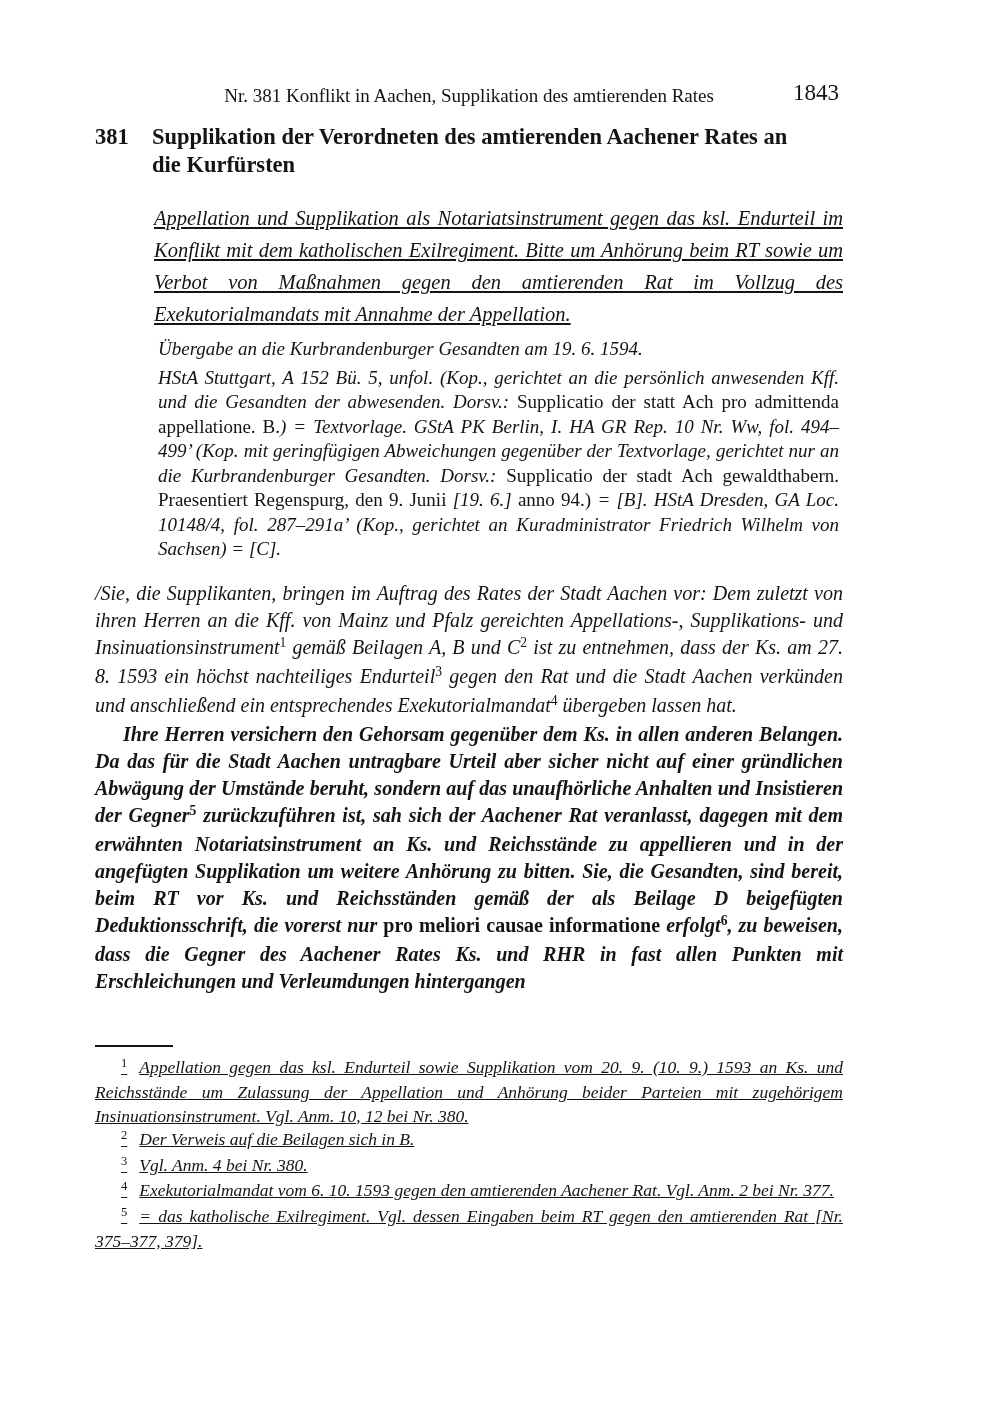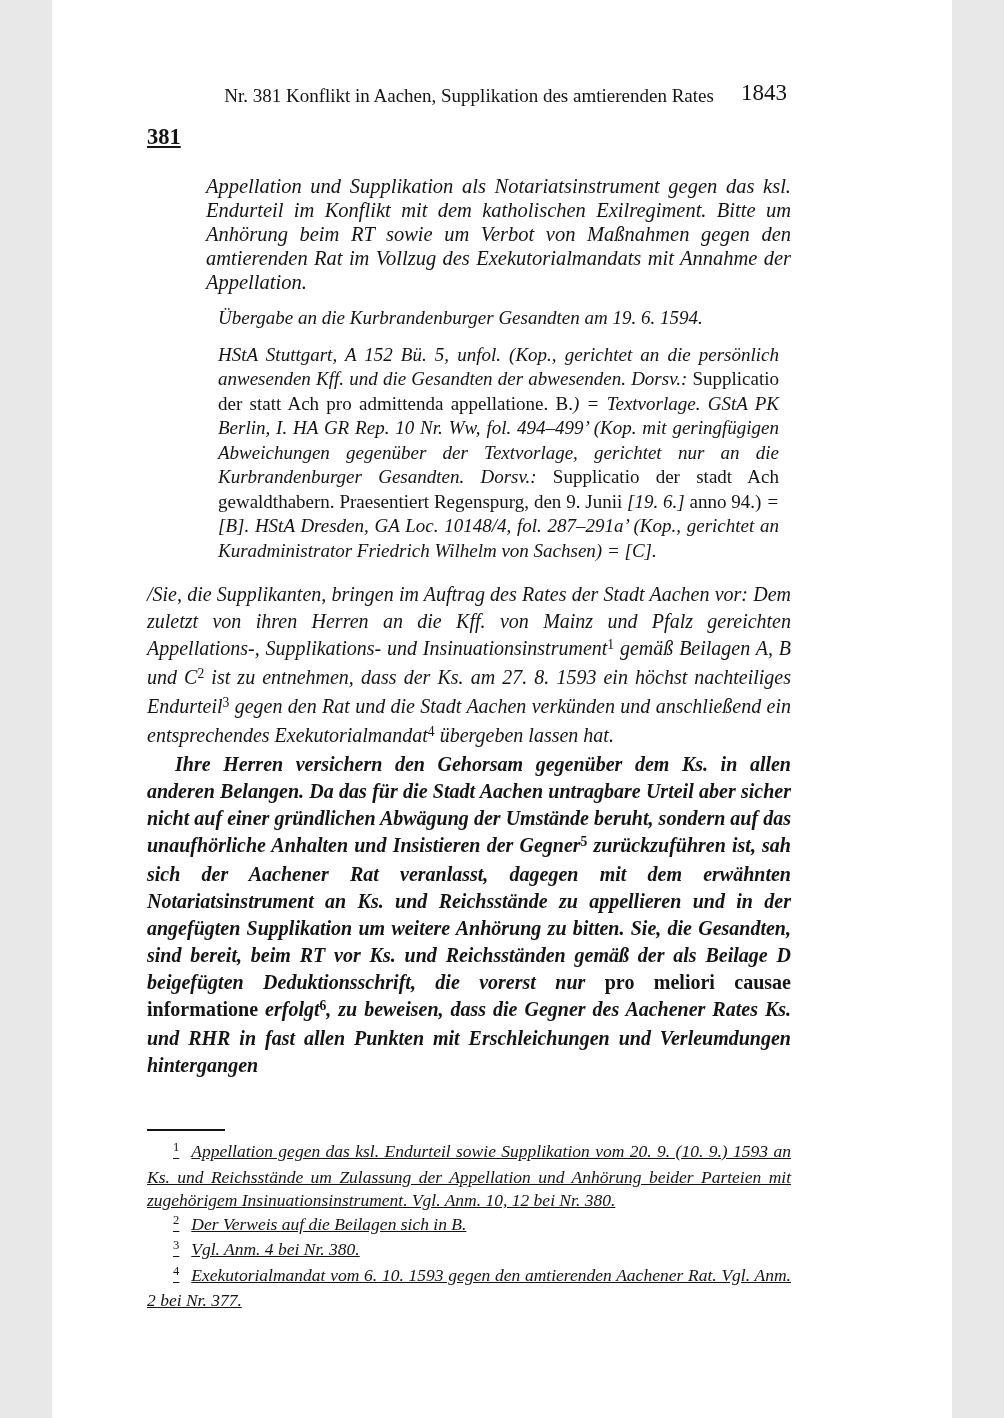--- a/index.html
+++ b/index.html
@@ -2,21 +2,21 @@
 <html lang="de"><head>
 <meta charset="utf-8">
 <style>
   html, body {
     margin: 0;
     padding: 0;
     background: #e8e8e8;
   }
   .page {
     position: relative;
-    width: 900px;
+    width: 1004px;
     height: 1418px;
     margin: 0 auto;
     background: #ffffff;
     color: #141414;
     font-family: "Liberation Serif", "DejaVu Serif", serif;
     box-sizing: border-box;
     padding: 84px 161px 0 95px;
     overflow: hidden;
   }
   
@@ -33,47 +33,47 @@
     top: -3px;
     font-size: 23px;
   }
   
   .doc-title {
     display: flex;
     margin-top: 16px;
     font-weight: bold;
     font-size: 22.5px;
     line-height: 28px;
-    text-decoration: underline;
   }
   .doc-num { flex: none; width: 57px; }
   .title-text {
     margin: 0;
     font-size: inherit;
     font-weight: bold;
     line-height: inherit;
     max-width: 660px;
   }
   
   .abstract {
     margin: 23px 0 0 59px;
     font-style: italic;
     font-size: 20.5px;
-    line-height: 24px;
+    line-height: 32px;
     text-align: justify;
+    text-decoration: underline;
   }
   
   .transmission {
     margin: 7px 0 0 59px;
     font-style: italic;
     font-size: 19px;
     line-height: 24.5px;
     text-align: justify;
   }
-  .transmission p { margin: 12px; }
+  .transmission p { margin: 4px; }
   
   .doc-body {
     margin-top: 18px;
     font-style: italic;
     font-size: 20px;
     line-height: 27px;
     text-align: justify;
   }
   .doc-body p { margin: 0; }
   .doc-body p.indent { text-indent: 28px; font-weight: bold; }
@@ -116,20 +116,21 @@
 
 <div class="page">
 
   <header class="running-header">
     <span class="rh-text">Nr. 381 Konflikt in Aachen, Supplikation des amtierenden Rates</span>
     <span class="rh-page">1843</span>
   </header>
 
   <div class="doc-title">
     <span class="doc-num">381</span>
+    <h1 class="title-text">Supplikation der Verordneten des amtierenden Aachener Rates an die Kurfürsten</h1>
   </div>
 
   <p class="abstract">Appellation und Supplikation als Notariatsinstrument gegen das ksl. Endurteil im Konflikt mit dem katholischen Exilregiment. Bitte um Anhörung beim RT sowie um Verbot von Maßnahmen gegen den amtierenden Rat im Vollzug des Exekutorialmandats mit Annahme der Appellation.</p>
 
   <div class="transmission">
     <p>Übergabe an die Kurbrandenburger Gesandten am 19. 6. 1594.</p>
     <p><span class="seg-i">HStA Stuttgart, A 152 Bü. 5, unfol. (Kop., gerichtet an die persönlich anwesenden Kff. und die Gesandten der abwesenden. Dorsv.: </span><span class="seg-r">Supplicatio der statt Ach pro admittenda appellatione. B.</span><span class="seg-i">) = Textvorlage. GStA PK Berlin, I. HA GR Rep. 10 Nr. Ww, fol. 494–499’ (Kop. mit geringfügigen Abweichungen gegenüber der Textvorlage, gerichtet nur an die Kurbrandenburger Gesandten. Dorsv.: </span><span class="seg-r">Supplicatio der stadt Ach gewaldthabern. Praesentiert Regenspurg, den 9. Junii </span><span class="seg-i">[19. 6.] </span><span class="seg-r">anno 94.)</span><span class="seg-i"> = [B]. HStA Dresden, GA Loc. 10148/4, fol. 287–291a’ (Kop., gerichtet an Kuradministrator Friedrich Wilhelm von Sachsen) = [C].</span></p>
   </div>
 
   <div class="doc-body">
@@ -141,16 +142,17 @@
     <div class="fn-rule"></div>
 
     <p class="footnote"><span class="fn-num">1</span><span class="fn-body"><span class="seg-i">Appellation gegen das ksl. Endurteil sowie Supplikation vom 20. 9. (10. 9.) 1593 an Ks. und Reichsstände um Zulassung der Appellation und Anhörung beider Parteien mit zugehörigem Insinuationsinstrument. Vgl. Anm. 10, 12 bei Nr. 380.</span></span></p>
 
     <p class="footnote"><span class="fn-num">2</span><span class="fn-body"><span class="seg-i">Der Verweis auf die Beilagen sich in B.</span></span></p>
 
     <p class="footnote"><span class="fn-num">3</span><span class="fn-body"><span class="seg-i">Vgl. Anm. 4 bei Nr. 380.</span></span></p>
 
     <p class="footnote"><span class="fn-num">4</span><span class="fn-body"><span class="seg-i">Exekutorialmandat vom 6. 10. 1593 gegen den amtierenden Aachener Rat. Vgl. Anm. 2 bei Nr. 377.</span></span></p>
 
+    <p class="footnote"><span class="fn-num">5</span><span class="fn-body"><span class="seg-i">= das katholische Exilregiment. Vgl. dessen Eingaben beim RT gegen den amtierenden Rat [Nr. 375–377, 379].</span></span></p>
 
   </div>
 
 </div>
 
 </body></html>

